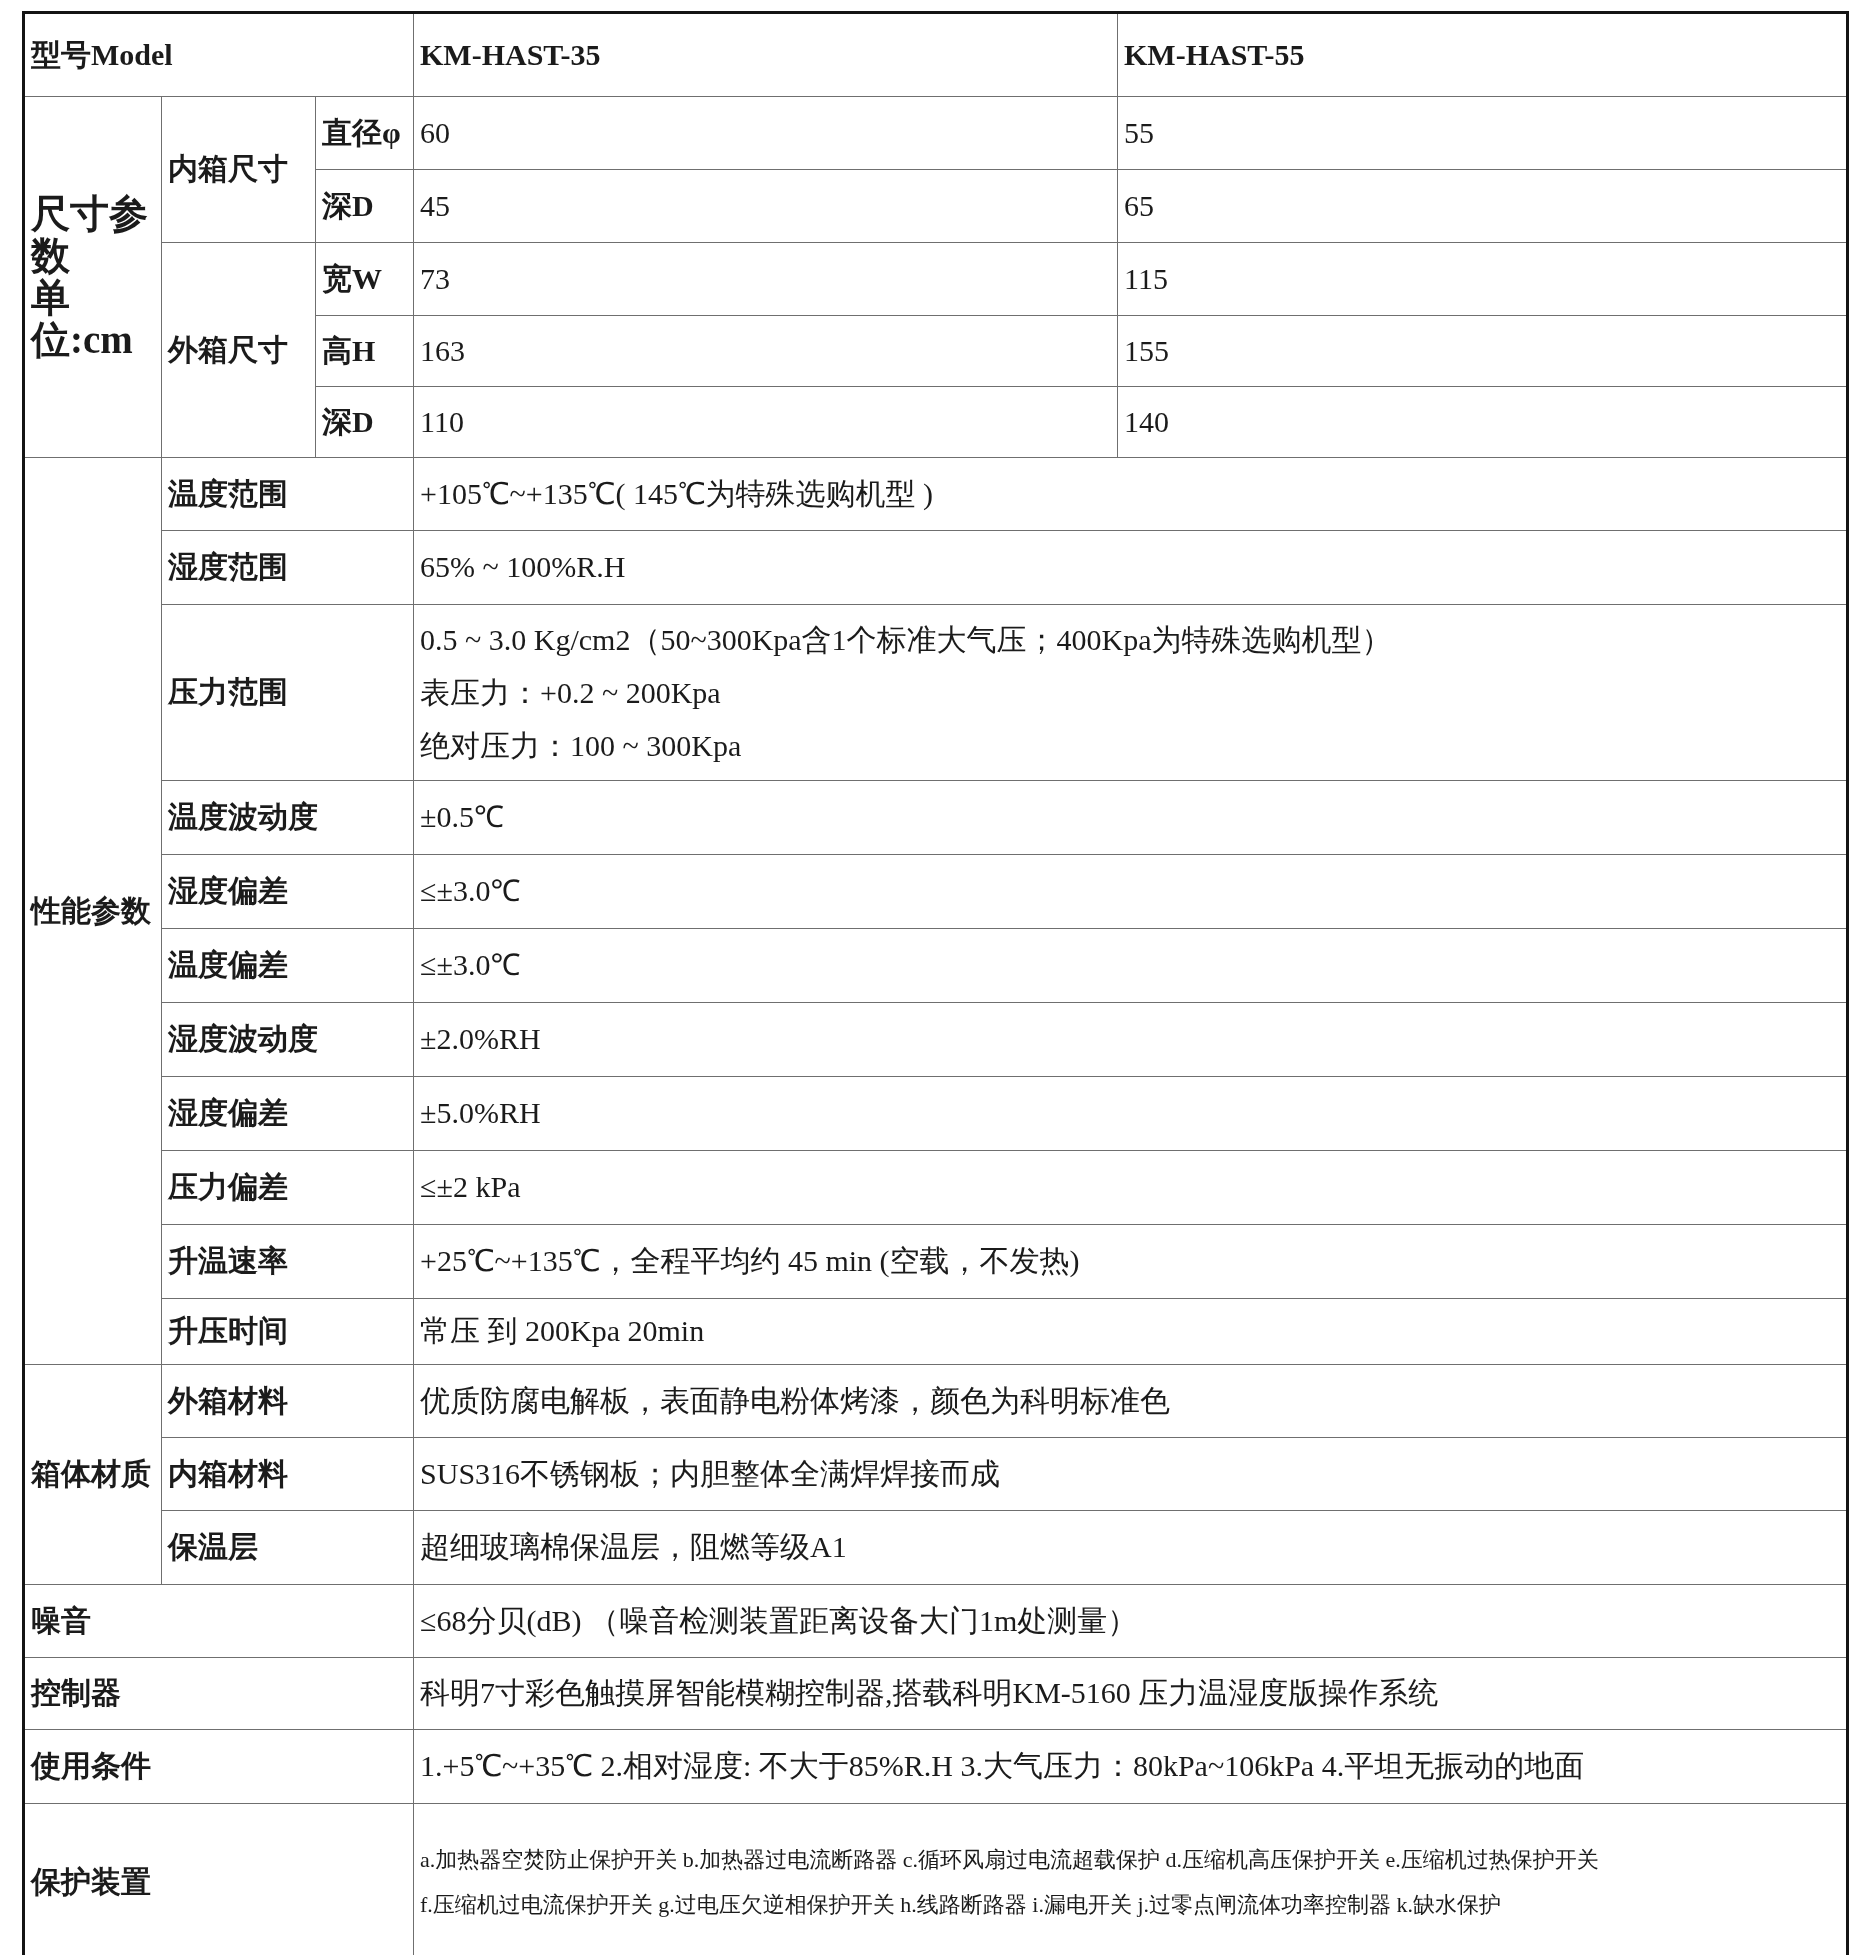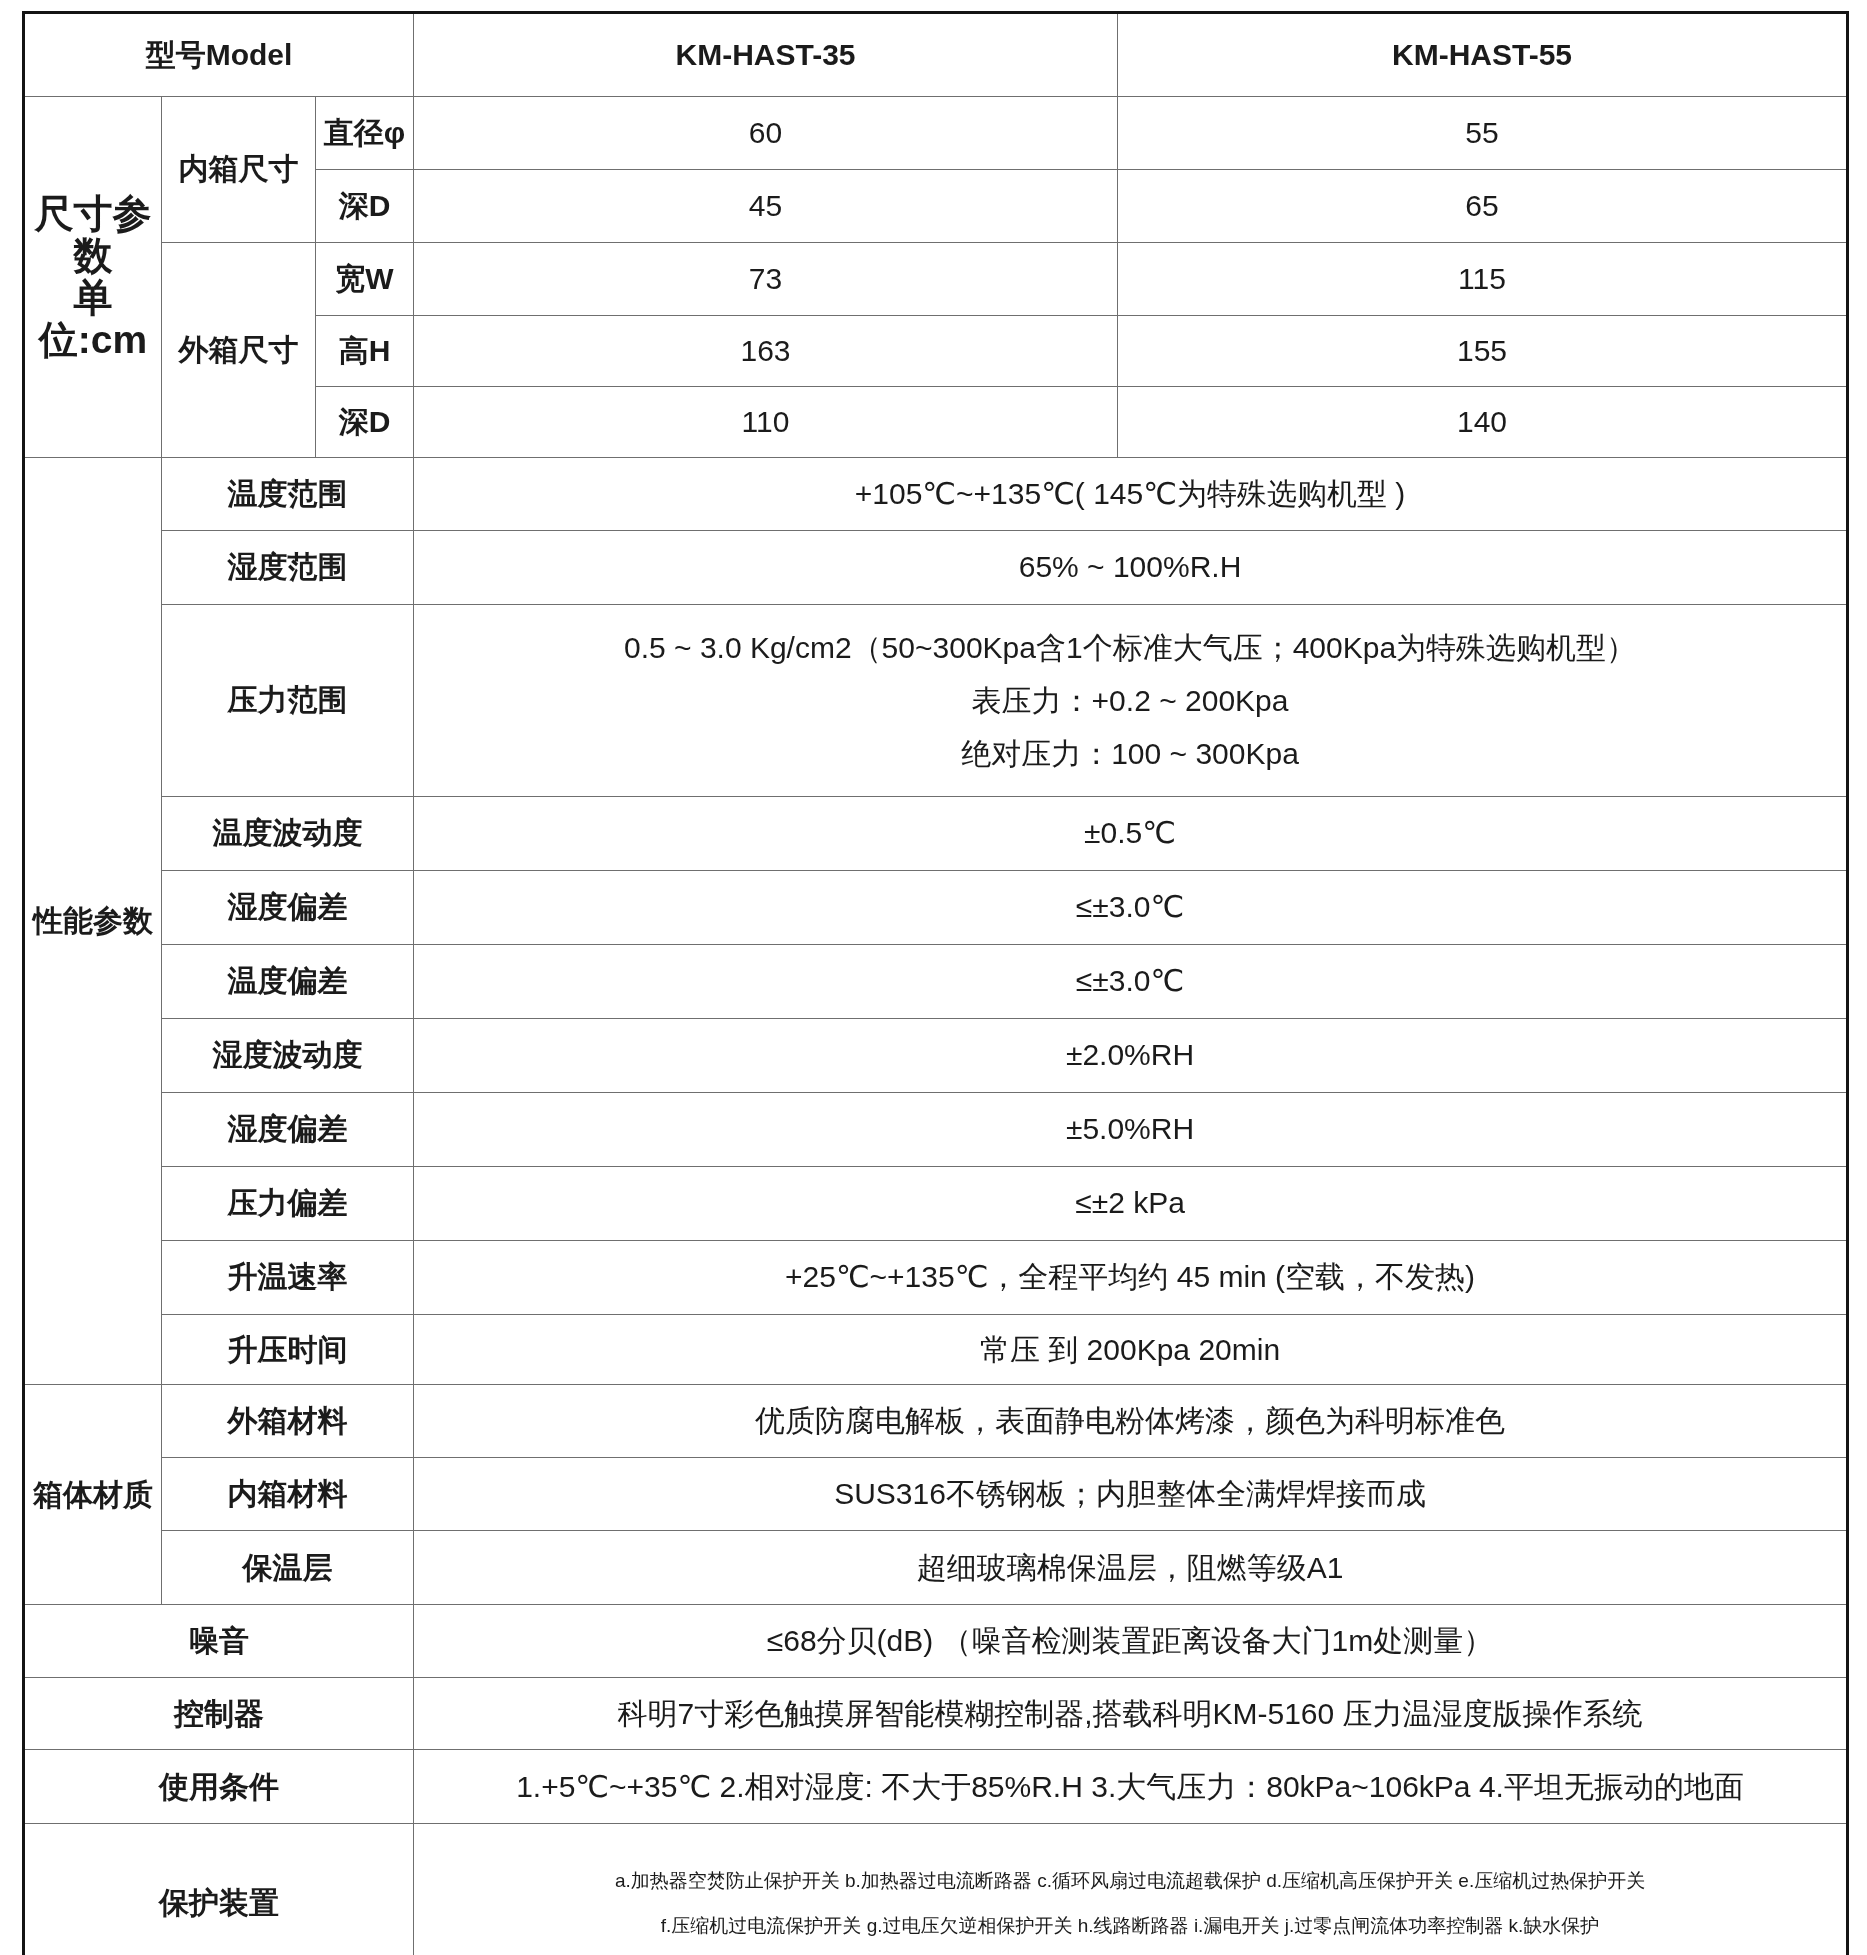--- a/index.html
+++ b/index.html
@@ -7,31 +7,31 @@
     width:1867px;height:1955px;position:relative;background:#ffffff;
     font-family:"Liberation Sans","DejaVu Sans",sans-serif;color:#1b1b1b;
   }
   .spec-table{
     position:absolute;left:22px;top:10.5px;width:1824px;
     border-collapse:collapse;table-layout:fixed;
     border:3.8px solid #141414;
   }
   .spec-table td{
     border:1.5px solid #6f6f6f;
-    text-align:center;vertical-align:middle;
+    text-align:left;vertical-align:middle;
     font-size:30px;line-height:1.25;
-    padding:16px 6px;overflow:hidden;
+    padding:8px 6px;overflow:hidden;font-family:Liberation Serif, serif;
   }
   .lbl{font-weight:bold;}
   .hdr{font-weight:bold;font-size:33px;}
   .val{font-weight:normal;}
   .two-line div{line-height:42px;font-weight:bold;font-size:39px;}
   .press-lines div{line-height:53px;}
   .sz34{font-size:25.6px;}
-  .prot-lines div{line-height:45px;font-size:19px;}
+  .prot-lines div{line-height:45px;font-size:22px;}
 </style>
 </head>
 <body>
 
 <table class="spec-table">
   <colgroup>
     <col style="width:138px">
       <col style="width:154px">
       <col style="width:98px">
     <col style="width:704px">

